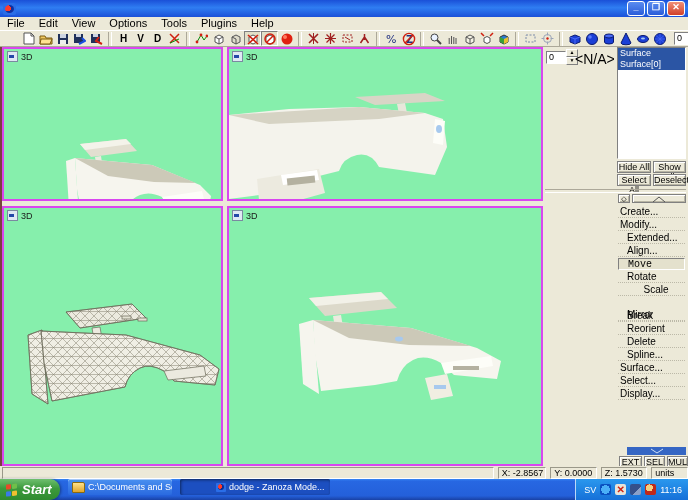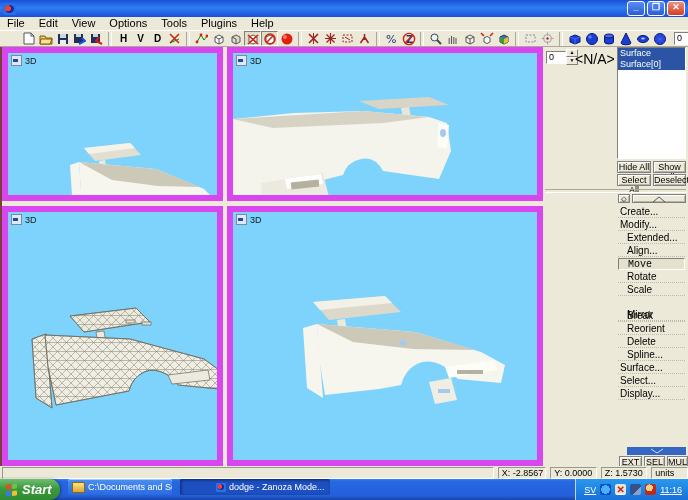--- a/index.html
+++ b/index.html
@@ -31,21 +31,21 @@
   .spin{display:flex;align-items:center;flex:none;margin-left:6px;}
   .spinbox{width:16px;height:11px;background:#fff;border:1px solid;border-color:#808080 #fff #fff #808080;
     font-size:9px;line-height:11px;padding-left:2px;color:#000;}
   .spinarrows{display:flex;flex-direction:column;}
   .sarr{width:10px;height:6px;background:#ECE9D8;border:1px solid;border-color:#fff #808080 #808080 #fff;
     font-size:5px;line-height:4px;text-align:center;color:#000;}
   .nalabel{font-size:14px;color:#000;margin-left:6px;flex:none;}
   
   .viewports{position:absolute;left:0;top:47px;width:543px;height:419px;background:#ECE9D8;
     border-left:2px solid #7a4040;box-sizing:border-box;}
-  .vp{position:absolute;background:#7dd3fc;border:6px solid #d946ef;box-sizing:border-box;overflow:hidden;padding-left:38px;}
+  .vp{position:absolute;background:#86efac;border:2px solid #d946ef;box-sizing:border-box;overflow:hidden;padding-left:38px;}
   .vp-tl{left:0;top:0;width:221px;height:154px;}
   .vp-tr{left:225px;top:0;width:316px;height:154px;}
   .vp-bl{left:0;top:159px;width:221px;height:260px;}
   .vp-br{left:225px;top:159px;width:316px;height:260px;}
   .vplabel{position:absolute;left:3px;top:2px;display:flex;align-items:center;gap:3px;z-index:2;
     font-size:9px;color:#1a1a1a;}
   .vpicon{width:9px;height:9px;background:#dfe8f4;border:1px solid #7a8aa0;position:relative;}
   .vpicon::after{content:"";position:absolute;left:1px;top:3px;width:5px;height:3px;background:#2448a8;}
   .vp svg{position:absolute;left:0;top:0;}
   
@@ -80,21 +80,21 @@
   .taskbtn{height:16px;margin-left:8px;width:96px;border-radius:2px;display:flex;align-items:center;gap:3px;
     background:linear-gradient(180deg,#4a90f0,#2a6ae0);color:#fff;font-size:9px;padding:0 4px;
     box-shadow:inset 0 1px 0 rgba(255,255,255,.5);white-space:nowrap;overflow:hidden;flex:none;}
   .taskbtn.active{background:#1c4fc0;box-shadow:inset 1px 1px 3px rgba(0,0,0,.5);width:110px;padding-left:36px;}
   .foldericon{width:11px;height:9px;background:linear-gradient(#ffe28a,#e0a52a);border:1px solid #8a6a10;
     border-radius:1px 2px 1px 1px;flex:none;}
   .tinyapp{width:10px;height:9px;background:#2a6ee8;border-radius:1px;position:relative;flex:none;}
   .tinyapp::after{content:"";position:absolute;left:2px;top:1px;width:6px;height:6px;
     background:radial-gradient(circle at 30% 40%,#ff3a2a 0 40%,#102a90 41% 100%);border-radius:50%;}
   .tray{margin-left:auto;height:21px;display:flex;align-items:center;gap:4px;padding:0 6px 0 8px;
-    background:linear-gradient(180deg,#2a98ee,#1670d8);border-left:1px solid #bcd8f8;color:#fff;font-size:9px;flex:none;text-decoration:underline;}
+    background:linear-gradient(180deg,#2a98ee,#1670d8);border-left:1px solid #bcd8f8;color:#fff;font-size:9px;flex:none;}
   .trayicon{width:11px;height:11px;border-radius:2px;flex:none;}
 </style>
 </head>
 <body>
 
 <div class="win">
 
   <div class="titlebar">
     <span class="appicon"></span>
     <span class="winbtns">
@@ -440,21 +440,21 @@
           <path d="M2,6 L8,1 L14,6" fill="none" stroke="#555"></path>
         </svg>
     </div>
 
     <div class="pm" style="top:159px;">Create...</div>
     <div class="pm" style="top:172px;">Modify...</div>
     <div class="pm sub" style="top:185px;">Extended...</div>
     <div class="pm sub" style="top:198px;">Align...</div>
     <div class="pm sub active" style="top:211px;">Move</div>
     <div class="pm sub" style="top:224px;">Rotate</div>
-    <div class="pm sub" style="top:237px;">Scale</div>
+    <div class="pm sub" style="top:237px;text-align:center;">Scale</div>
     <div class="pm sub" style="top:262px;">Mirror</div>
     <div class="pm sub" style="top:263px;">Break</div>
     <div class="pm sub" style="top:276px;">Reorient</div>
     <div class="pm sub" style="top:289px;">Delete</div>
     <div class="pm sub" style="top:302px;">Spline...</div>
     <div class="pm" style="top:315px;">Surface...</div>
     <div class="pm" style="top:328px;">Select...</div>
     <div class="pm" style="top:341px;">Display...</div>
 
     <div class="rollup">

